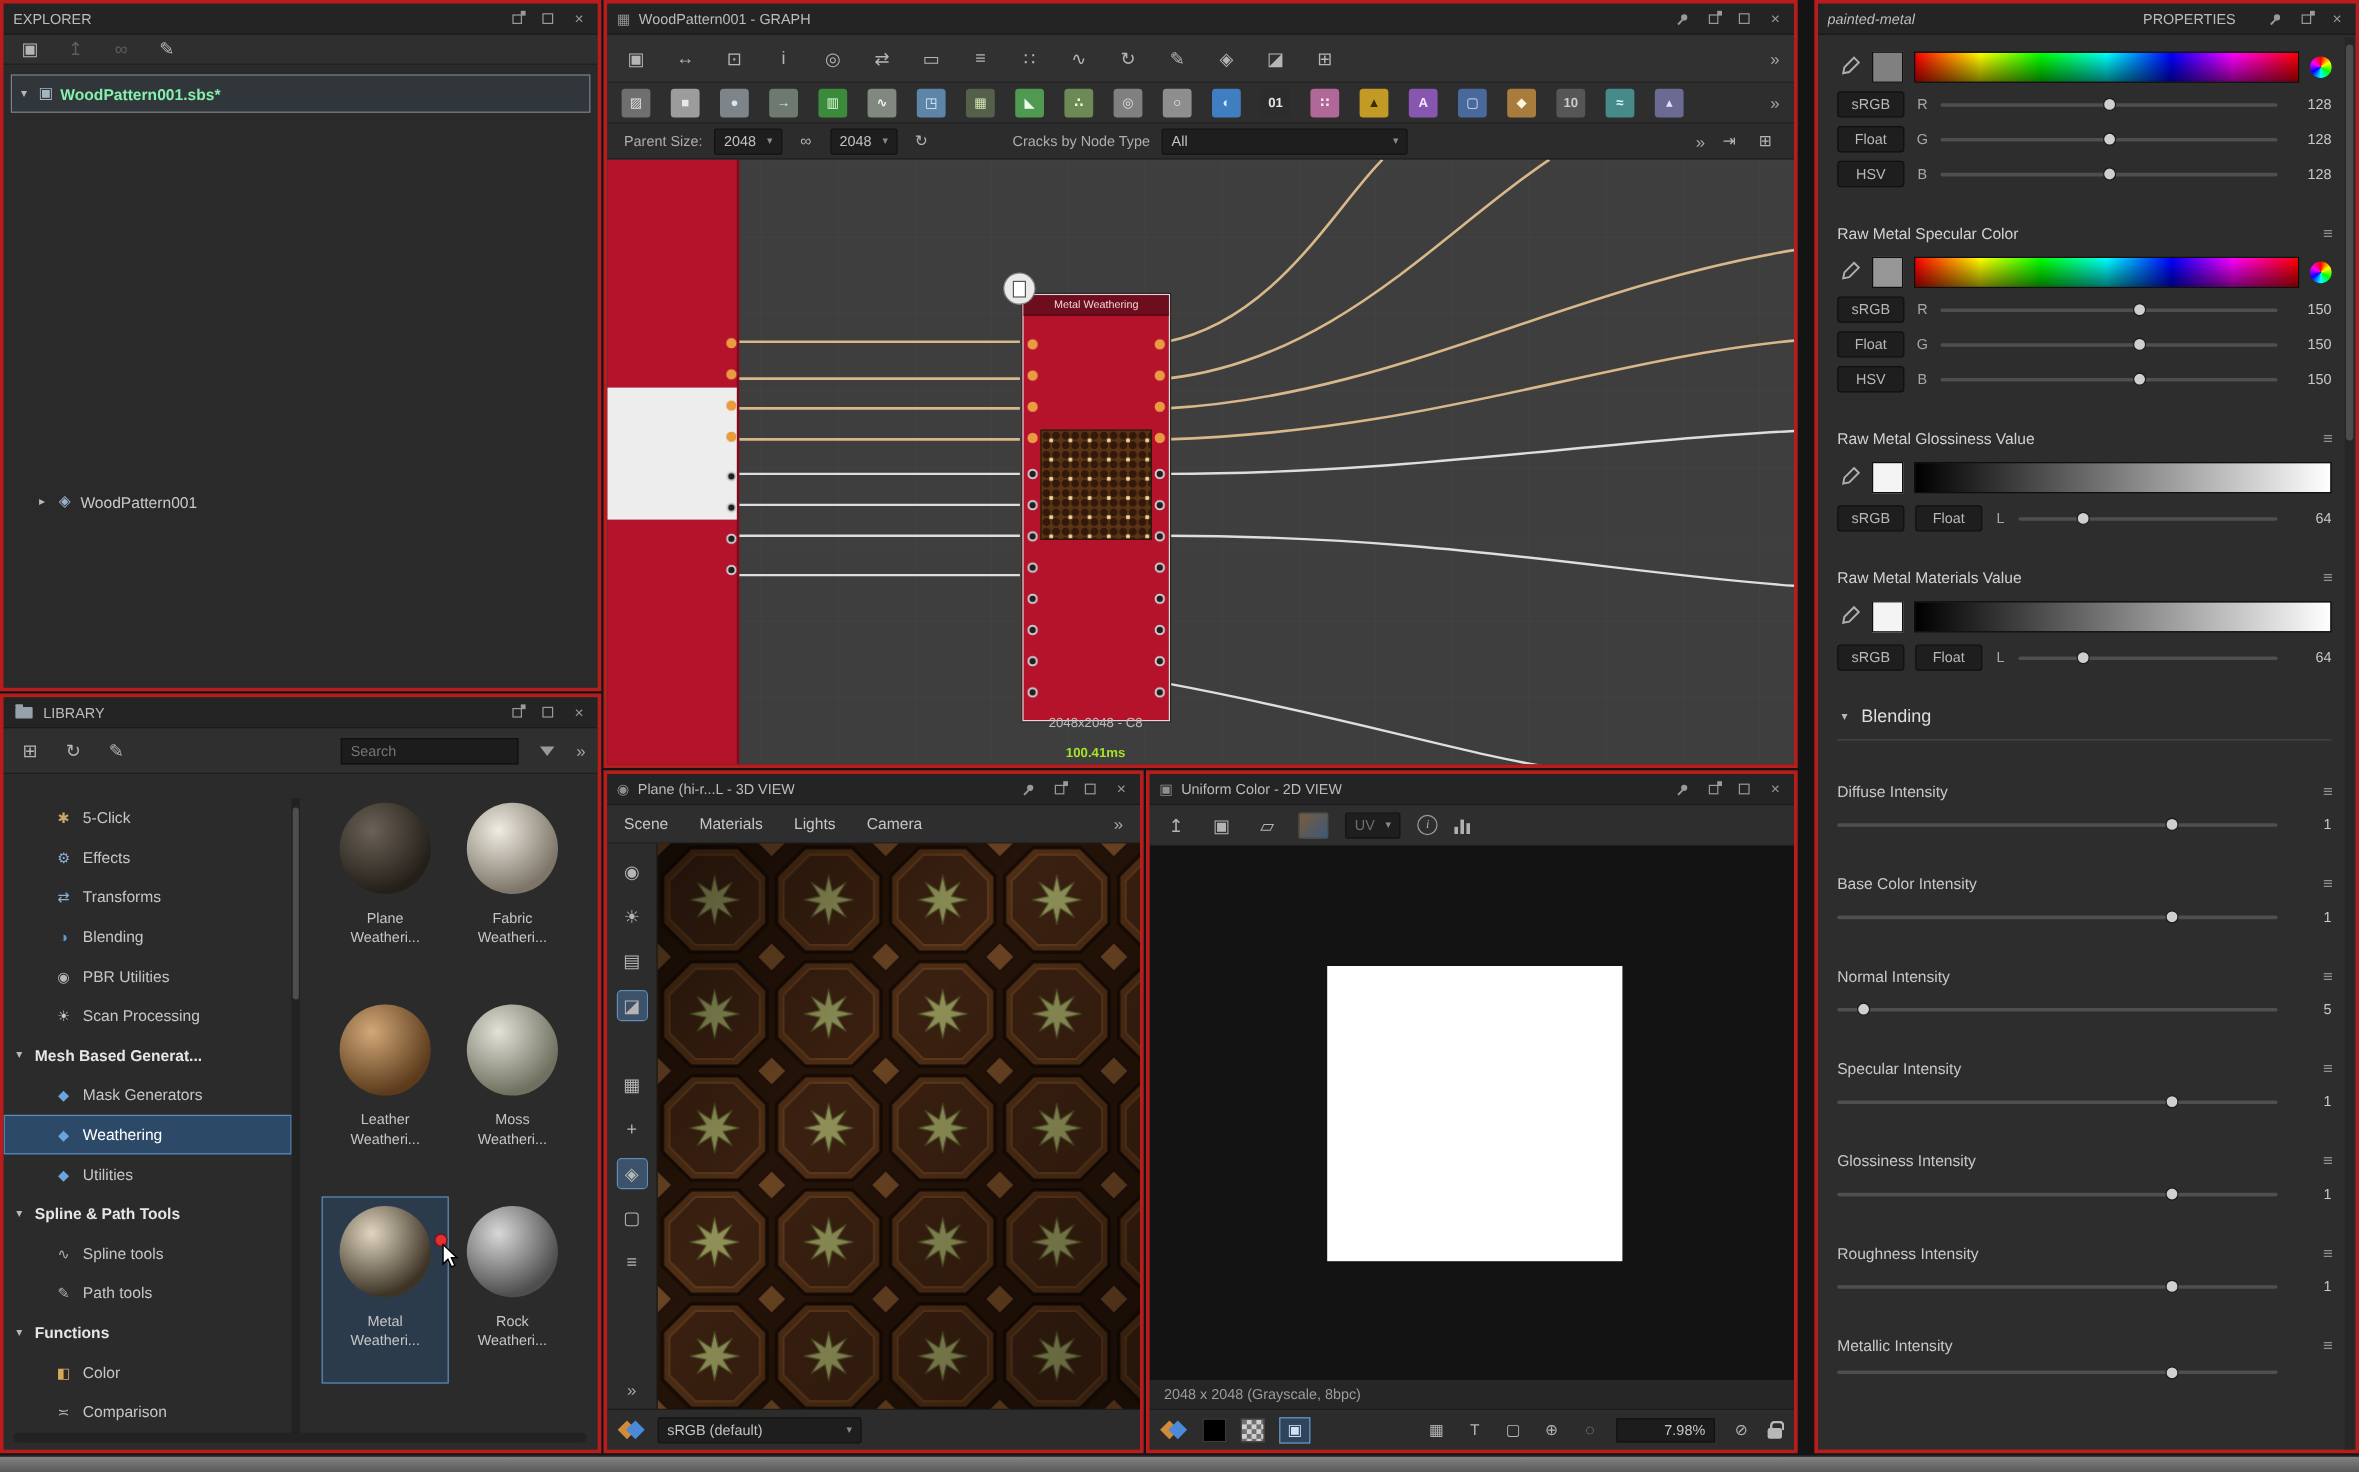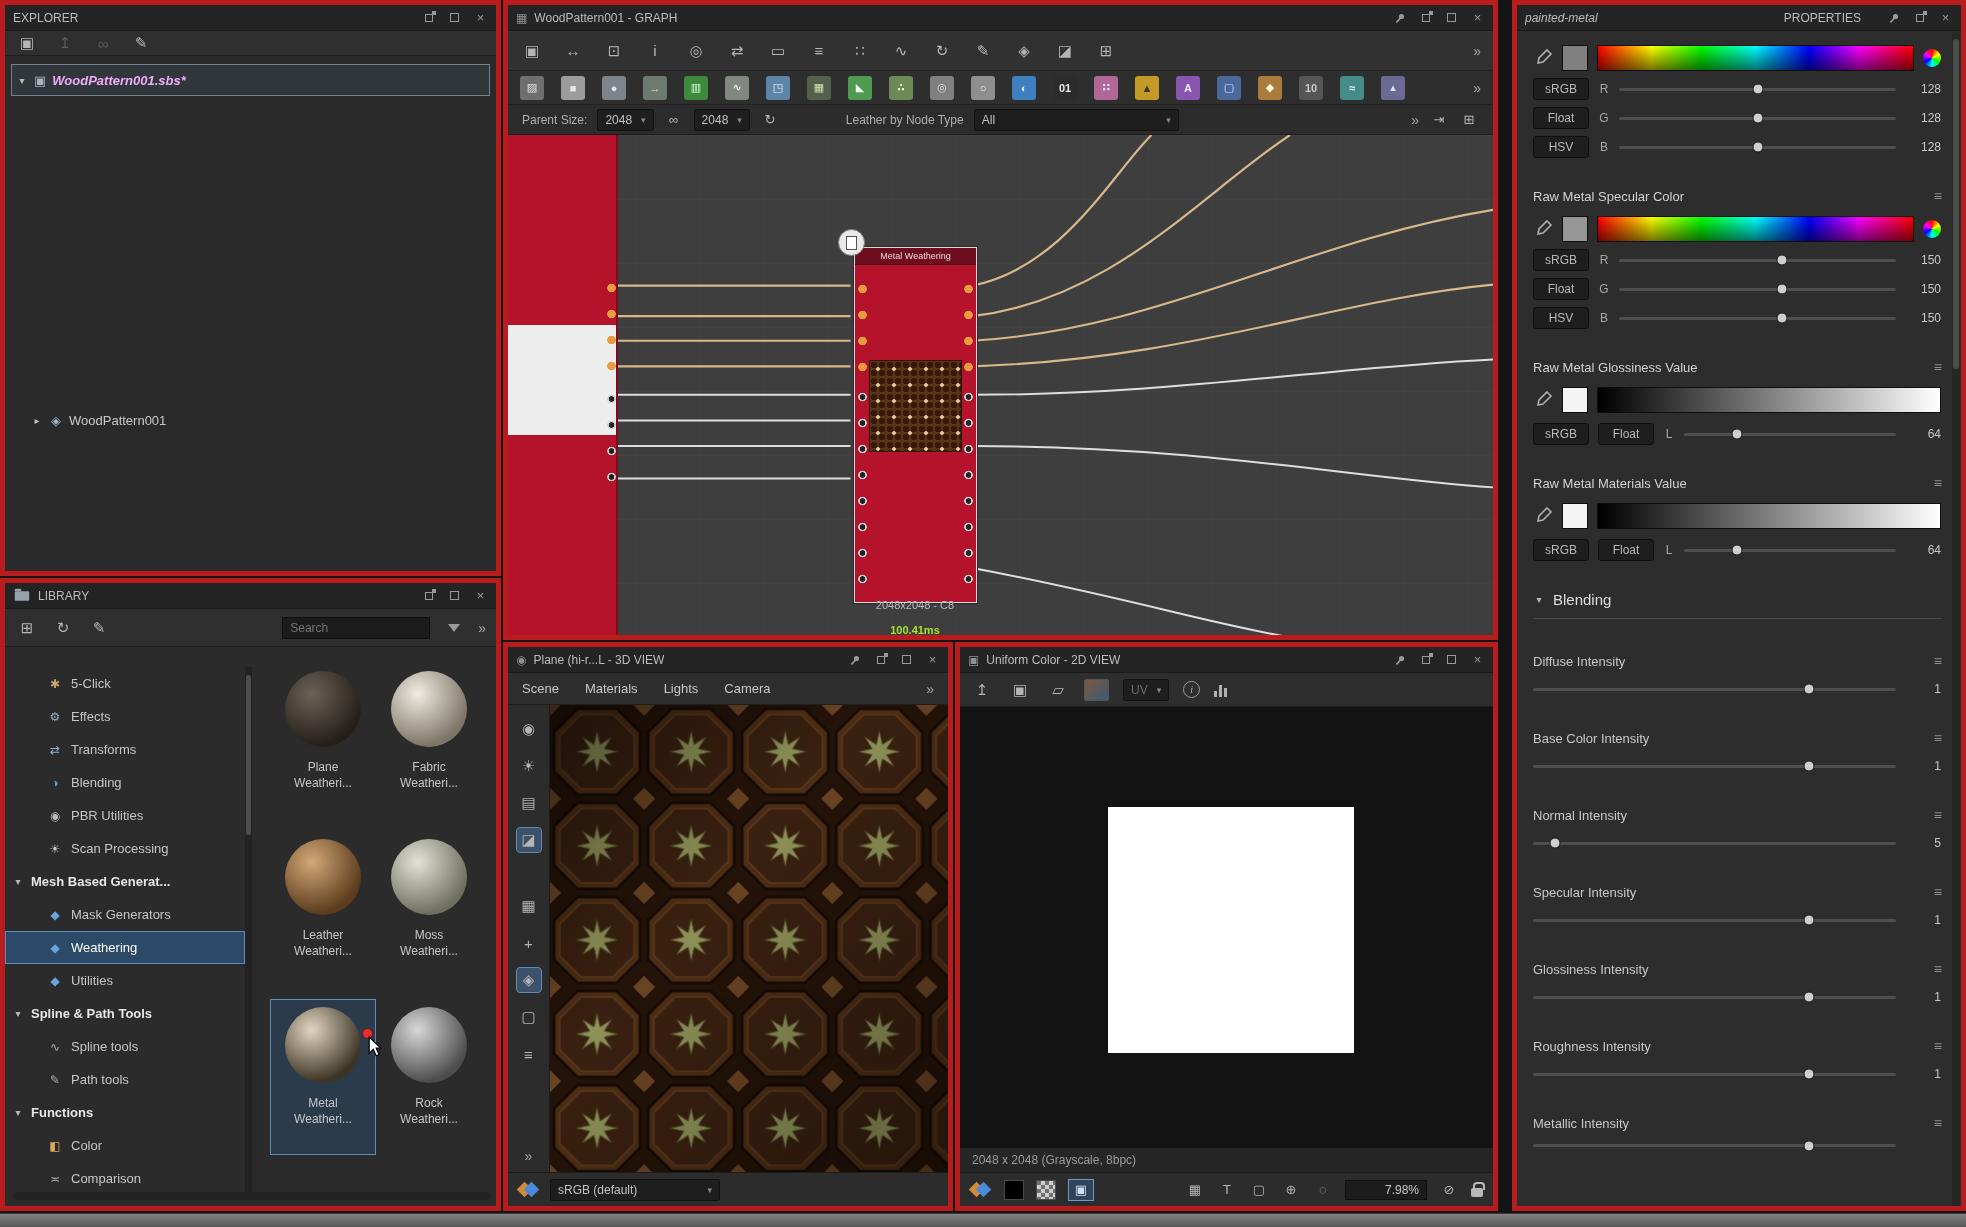--- a/index.html
+++ b/index.html
@@ -2,21 +2,21 @@
 <html><head>
 <meta charset="utf-8">
 <style>
   * { margin:0; padding:0; box-sizing:border-box; }
   html,body { background:#0e0e0e; }
   .app {
     position:relative; width:1966px; height:1227px; overflow:hidden;
     background:#141414; color:#c4c4c4;
     font-family:"Liberation Sans","DejaVu Sans",sans-serif; font-size:13px;
   }
-  .panel { position:absolute; background:#2d2d2d; border:5px solid #b91c1c; display:flex; flex-direction:column; overflow:hidden; }
+  .panel { position:absolute; background:#2d2d2d; border:3px solid #b91c1c; display:flex; flex-direction:column; overflow:hidden; }
 
   
   .tb { height:26px; background:#242424; border-bottom:1px solid #1a1a1a; display:flex; align-items:center; gap:7px; padding:0 8px; flex:0 0 auto; }
   .tb .t { font-size:12px; color:#bcbcbc; white-space:nowrap; overflow:hidden; }
   .tb .t.italic { font-style:italic; }
   .tbico { color:#8f8f8f; font-size:12px; }
   .wc { margin-left:auto; display:flex; align-items:center; gap:11px; }
   .wic { width:15px; height:15px; display:inline-flex; align-items:center; justify-content:center; color:#9a9a9a; font-size:13px; position:relative; }
   .ic-max { width:9px; height:9px; border:1.5px solid #9a9a9a; display:inline-block; }
   .ic-float { width:8px; height:8px; border:1.5px solid #9a9a9a; display:inline-block; position:relative; }
@@ -34,21 +34,21 @@
   .iico { width:17px; height:17px; border-radius:50%; border:1.5px solid #9a9a9a; display:inline-flex; align-items:center; justify-content:center; font-size:10px; font-style:italic; color:#b4b4b4; font-family:"Liberation Serif",serif; }
   .menu-ico { margin-left:auto; color:#8f8f8f; font-size:14px; letter-spacing:-1px; }
   .caret { color:#b8b8b8; font-size:10px; width:12px; display:inline-block; text-align:center; }
 
   
   .explorer { left:0; top:0; width:501px; height:576px; }
   .xtools { height:38px; background:#2f2f2f; border-bottom:1px solid #1e1e1e; display:flex; align-items:center; gap:14px; padding:0 10px; }
   .xcontent { flex:1; background:#2a2a2a; padding-top:6px; position:relative; }
   .file-row { height:32px; margin:2px 6px 4px; display:flex; align-items:center; gap:6px; padding:0 4px; border:1px solid #76828e; background:#31363b; }
   .pkg-ico { color:#a8b4be; font-size:13px; }
-  .file-label { font-style:italic; font-weight:bold; color:#f0abfc; }
+  .file-label { font-weight:bold; color:#86efac; }
   .tree-row { height:39px; display:flex; align-items:center; gap:8px; padding-right:10px; }
   .tree-row.lvl1 { padding-left:26px; }
   .tree-glyph { font-size:13px; }
   .tree-label { color:#c9c9c9; }
   .folder-ico { width:18px; height:12px; background:#95a1ab; border-radius:1px; position:relative; display:inline-block; }
   .folder-ico::before { content:''; position:absolute; top:-3px; left:0; width:8px; height:3px; background:#95a1ab; border-radius:1px 1px 0 0; }
 
   
   .library { left:0; top:578px; width:501px; height:633px; }
   .ltools { height:38px; background:#2f2f2f; border-bottom:1px solid #1e1e1e; display:flex; align-items:center; gap:12px; padding:0 10px; }
@@ -502,21 +502,21 @@
       <span class="sel">
           <span>2048</span>
           <span class="car">▾</span>
         </span>
       <span class="tbn sm">∞</span>
       <span class="sel">
           <span>2048</span>
           <span class="car">▾</span>
         </span>
       <span class="tbn sm">↻</span>
-      <span class="lbl" style="margin-left:56px">Leather by Node Type</span>
+      <span class="lbl" style="margin-left:56px">Cracks by Node Type</span>
       <span class="sel" style="width:205px">
           <span>All</span>
           <span class="car" style="margin-left:auto">▾</span>
         </span>
       <span class="chev" style="margin-left:auto">»</span>
       <span class="tbn sm">⇥</span>
       <span class="tbn sm">⊞</span>
     </div>
     <div class="gcanvas">
       <svg class="wires" viewBox="0 0 995 508" preserveAspectRatio="none">

